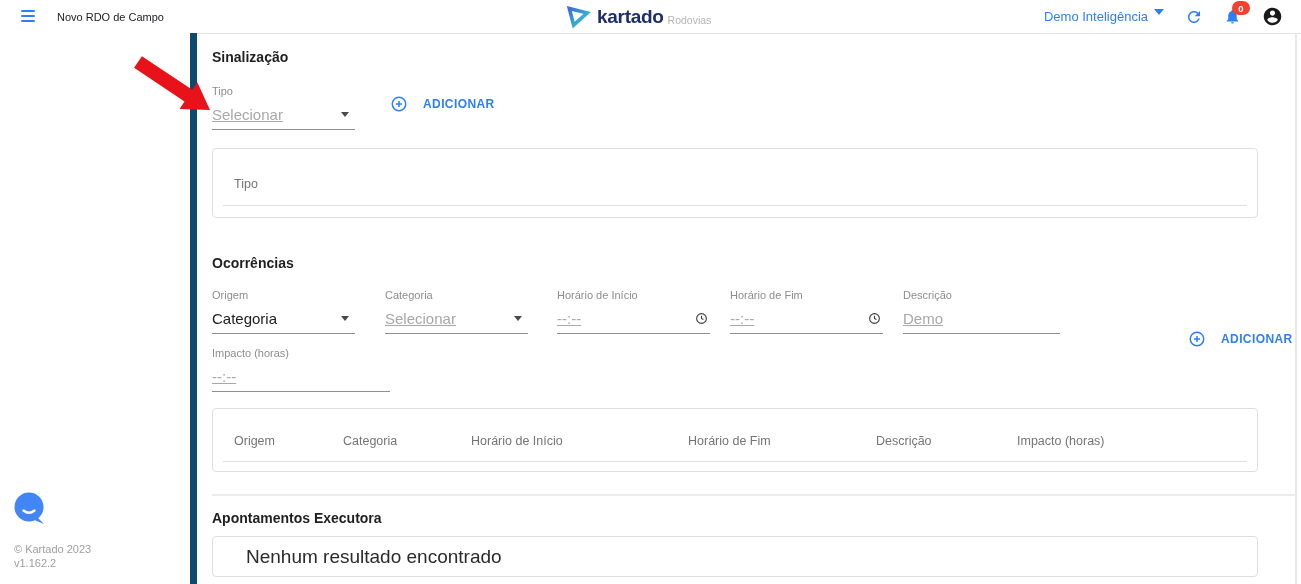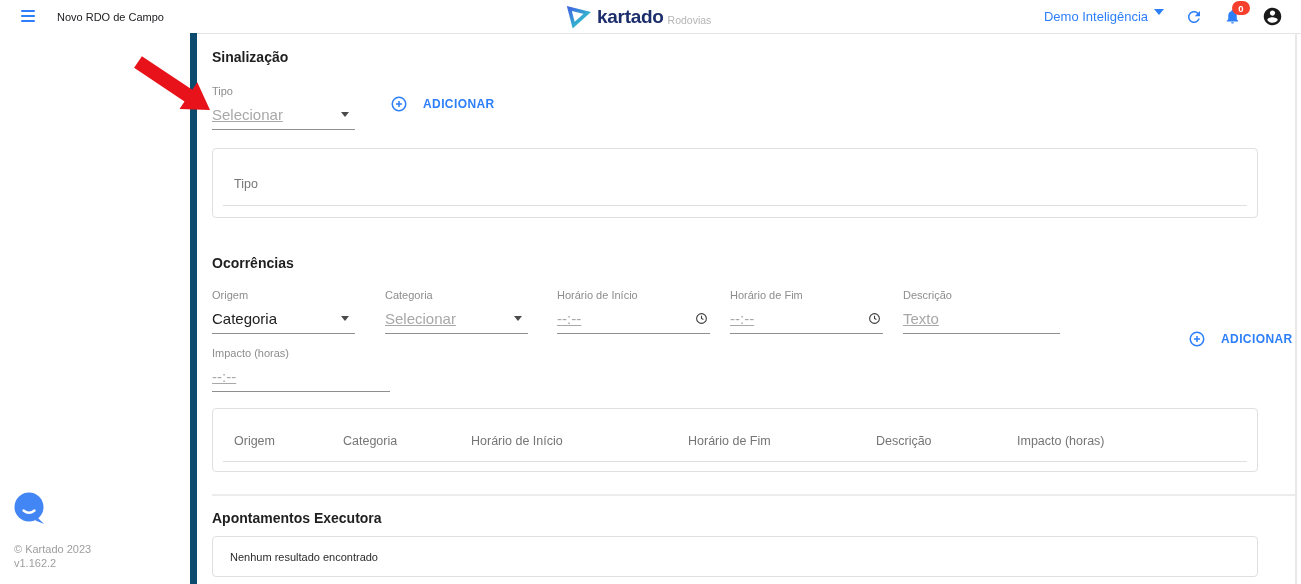--- a/index.html
+++ b/index.html
@@ -58,22 +58,22 @@
              font-size:12.5px;color:#757575;}
   .tbl-1{top:115px;height:70px;}
   .tbl-2{top:375px;height:64px;}
   .dt-head-2{height:52px;display:grid;grid-template-columns:109px 128px 217px 188px 141px 1fr;
              align-items:center;padding:12px 10px 0 21px;box-sizing:border-box;
              font-size:12.5px;color:#757575;}
 
   .divider{position:absolute;left:22px;top:461px;width:1083px;height:2px;background:#ececec;}
 
   .empty-box{position:absolute;left:22px;top:503px;width:1046px;height:41px;border:1px solid #dfdfdf;
-             border-radius:4px;display:flex;align-items:center;padding-left:17px;box-sizing:border-box;
-             font-size:11px;color:#2b2b2b;}
+             border-radius:4px;display:flex;align-items:center;padding-left:33px;box-sizing:border-box;
+             font-size:19px;color:#2b2b2b;}
 
   .scroll-line{position:absolute;left:1295px;top:33px;width:2px;height:551px;background:#e8e8e8;}
 
   .annotation-arrow{position:absolute;left:125px;top:50px;pointer-events:none;z-index:20;}
 </style>
 </head>
 <body>
 
 <div id="app">
 
@@ -202,21 +202,21 @@
         <svg width="13" height="13" viewBox="0 0 24 24">
           <circle cx="12" cy="12" r="9" fill="none" stroke="#3c3c3c" stroke-width="2"></circle>
           <path d="M12 7v5l3.5 2" stroke="#3c3c3c" stroke-width="2" fill="none"></path>
         </svg>
       </div>
     </div>
 
     <div class="field" style="left:713px;top:256px;width:157px;">
       <div class="field-label">Descrição</div>
       <div class="field-control">
-        <span class="placeholder">Texto</span>
+        <span class="placeholder">Demo</span>
       </div>
     </div>
 
     <div class="field" style="left:22px;top:314px;width:178px;">
       <div class="field-label">Impacto (horas)</div>
       <div class="field-control">
         <span class="placeholder">--:--</span>
       </div>
     </div>
 

